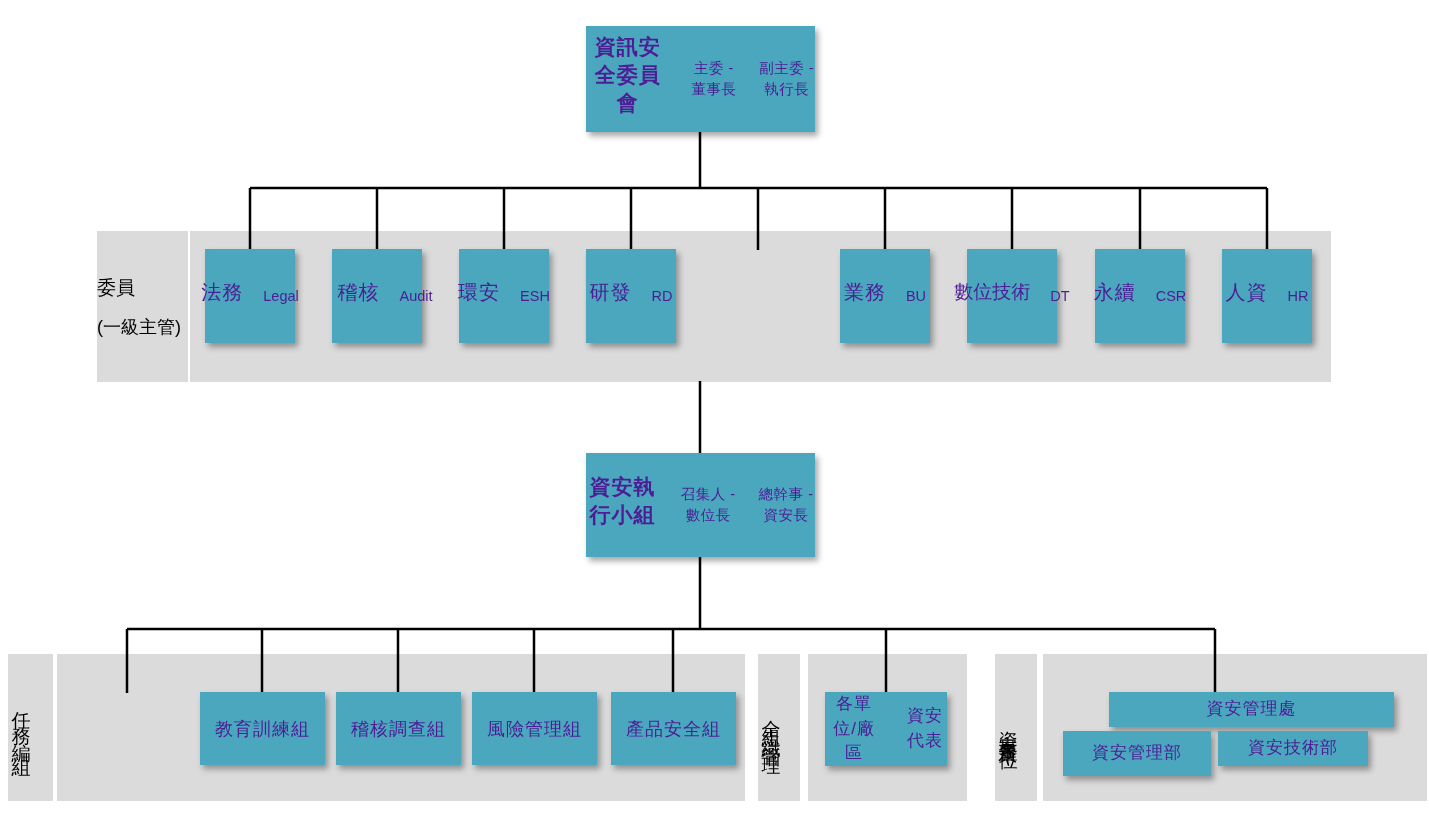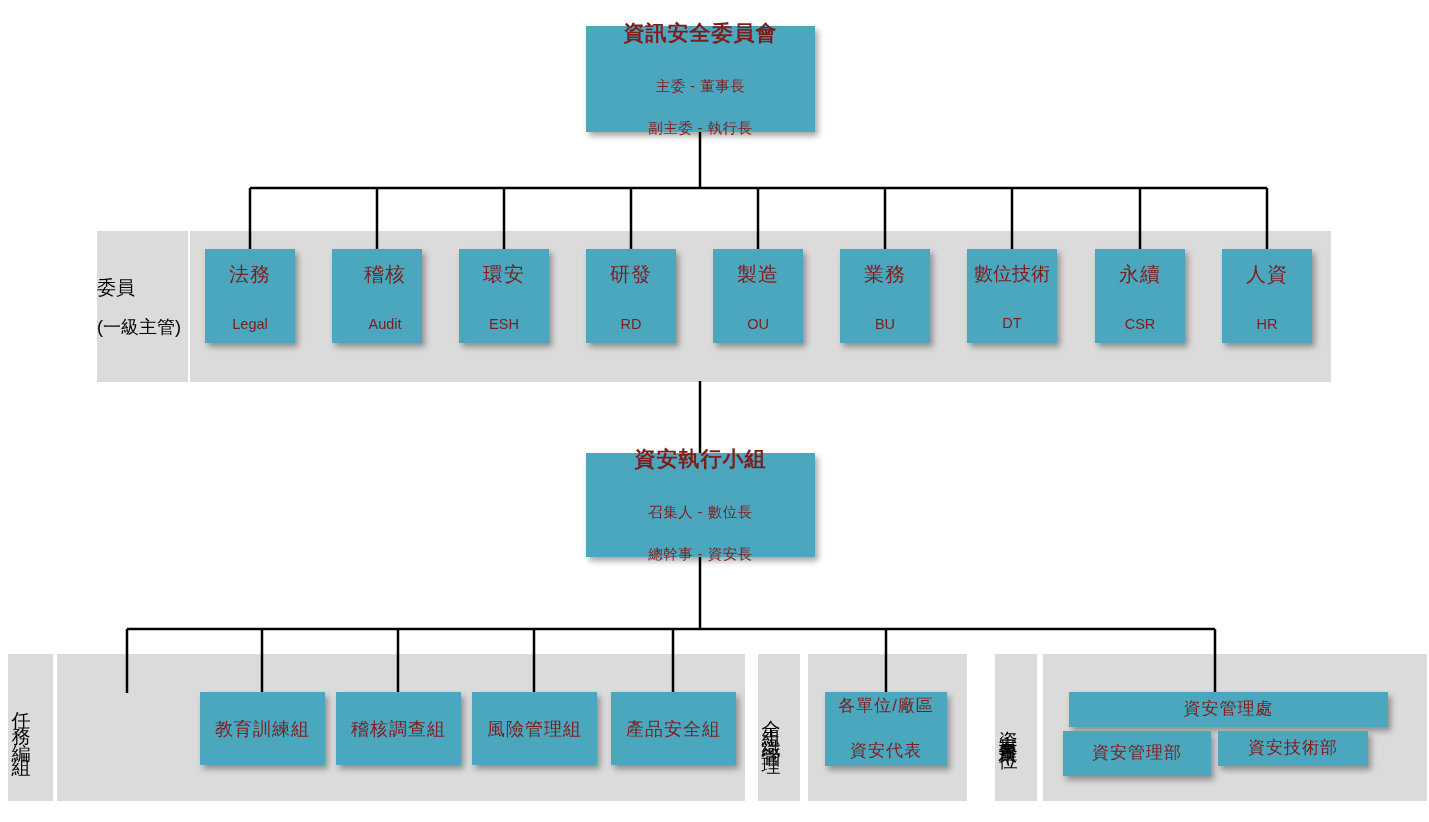--- a/index.html
+++ b/index.html
@@ -10,22 +10,22 @@
   }
   .connectors { position:absolute; left:0; top:0; z-index:1; }
 
   
   .band {
     position:absolute; background:#dbdbdb; z-index:0;
   }
 
   
   .tealbox {
-    position:absolute; background:#4ba7be; color:#7f1d1d; z-index:2;
-    display:flex; flex-direction:column; align-items:center; justify-content:center;
+    position:absolute; background:#4ba7be; color:#4c1d95; z-index:2;
+    display:flex; flex-direction:row; align-items:center; justify-content:center;
     box-shadow:3px 4px 6px rgba(0,0,0,0.35); text-align:center;gap:20px;
   }
   .big-title { font-size:21px; font-weight:bold; letter-spacing:1px; margin-bottom:9px; }
   .big-sub   { font-size:14.5px; line-height:1.45; letter-spacing:0.5px; }
   .mem { width:90px; height:94px; top:249px; }
   .mem-title { font-size:20px; letter-spacing:1px; margin-bottom:8px; white-space:nowrap; }
   .mem-sub   { font-size:14.5px; }
   .task { width:125px; height:73px; top:692px; font-size:18px; letter-spacing:1px; }
   .wide-sub { font-size:17px; letter-spacing:1px; line-height:1.45; }
 
@@ -83,24 +83,20 @@
     <div class="mem-sub">Audit</div>
   </div>
   <div class="tealbox mem" style="left:459px;">
     <div class="mem-title">環安</div>
     <div class="mem-sub">ESH</div>
   </div>
   <div class="tealbox mem" style="left:586px;">
     <div class="mem-title">研發</div>
     <div class="mem-sub">RD</div>
   </div>
-  <div class="tealbox mem" style="left:713px;">
-    <div class="mem-title">製造</div>
-    <div class="mem-sub">OU</div>
-  </div>
   <div class="tealbox mem" style="left:840px;">
     <div class="mem-title">業務</div>
     <div class="mem-sub">BU</div>
   </div>
   <div class="tealbox mem" style="left:967px;">
     <div class="mem-title" style="font-size:19px; letter-spacing:0;">數位技術</div>
     <div class="mem-sub">DT</div>
   </div>
   <div class="tealbox mem" style="left:1095px;">
     <div class="mem-title">永續</div>
@@ -141,21 +137,21 @@
   <div class="band" style="left:808px; top:654px; width:159px; height:147px;"></div>
   <div class="tealbox" style="left:825px; top:692px; width:122px; height:74px;">
     <div class="wide-sub">各單位/廠區</div>
     <div class="wide-sub">資安代表</div>
   </div>
 
   <div class="plate vlabel ls6" style="left:995px; top:654px; width:42px; height:147px;">
     <span>資安專責單位</span>
   </div>
   <div class="band" style="left:1043px; top:654px; width:384px; height:147px;"></div>
-  <div class="tealbox" style="left:1069px; top:692px; width:319px; height:35px;">
+  <div class="tealbox" style="left:1109px; top:692px; width:285px; height:35px;">
     <div class="wide-sub">資安管理處</div>
   </div>
   <div class="tealbox" style="left:1063px; top:731px; width:148px; height:45px;">
     <div class="wide-sub">資安管理部</div>
   </div>
   <div class="tealbox" style="left:1218px; top:731px; width:150px; height:35px;">
     <div class="wide-sub">資安技術部</div>
   </div>
 
 </div>

